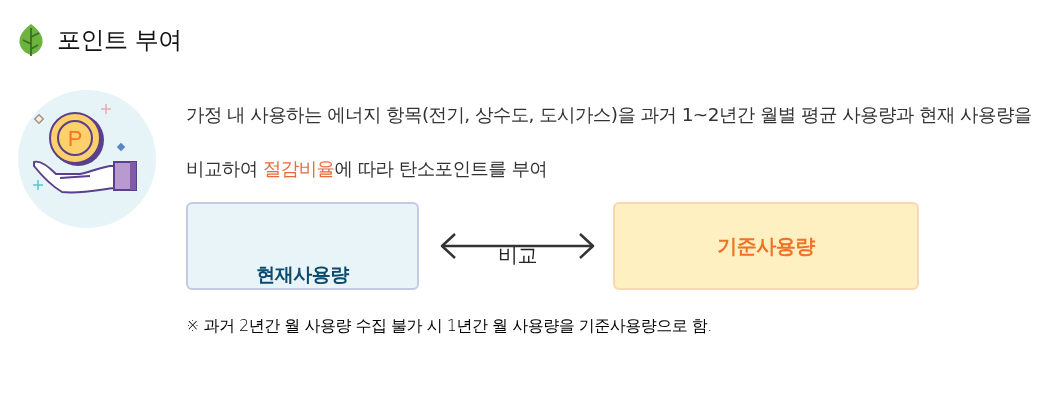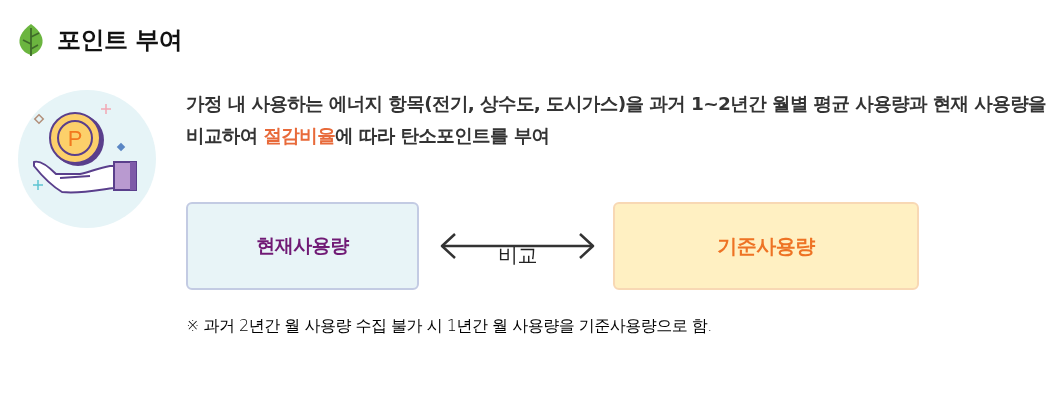--- a/index.html
+++ b/index.html
@@ -25,43 +25,43 @@
       align-items: center;
     }
     .leaf-icon {
       width: 28px;
       height: 34px;
       margin-right: 12px;
       display: inline-block;
     }
     .section-title {
       font-size: 24px;
-      font-weight: 700;
+      font-weight: 400;
       color: #111111;
       letter-spacing: -0.5px;
     }
     .illustration {
       position: absolute;
       left: 18px;
       top: 90px;
       width: 138px;
       height: 138px;
     }
     .content {
       position: absolute;
       left: 186px;
       top: 88px;
       width: 860px;
     }
     .description {
       font-size: 18.5px;
-      line-height: 32px;
+      line-height: 54px;
       color: #333333;
       letter-spacing: -0.6px;
-      font-weight: 700;
+      font-weight: 400;
     }
     .highlight {
       color: #e86a3a;
     }
     .compare-row {
       position: absolute;
       left: 186px;
       top: 202px;
       width: 740px;
       height: 90px;
@@ -69,23 +69,23 @@
     .box-current {
       position: absolute;
       left: 0;
       top: 0;
       width: 233px;
       height: 88px;
       background: #e8f4f7;
       border: 2px solid #c3cbe3;
       border-radius: 6px;
       display: flex;
-      align-items: center;
+      align-items: flex-end;
       justify-content: center;
-      color: #701a75;
+      color: #0c4a6e;
       font-size: 19px;
       font-weight: bold;
       letter-spacing: -0.5px;
     }
     .arrow-wrap {
       position: absolute;
       left: 253px;
       top: 30px;
       width: 157px;
       height: 60px;

